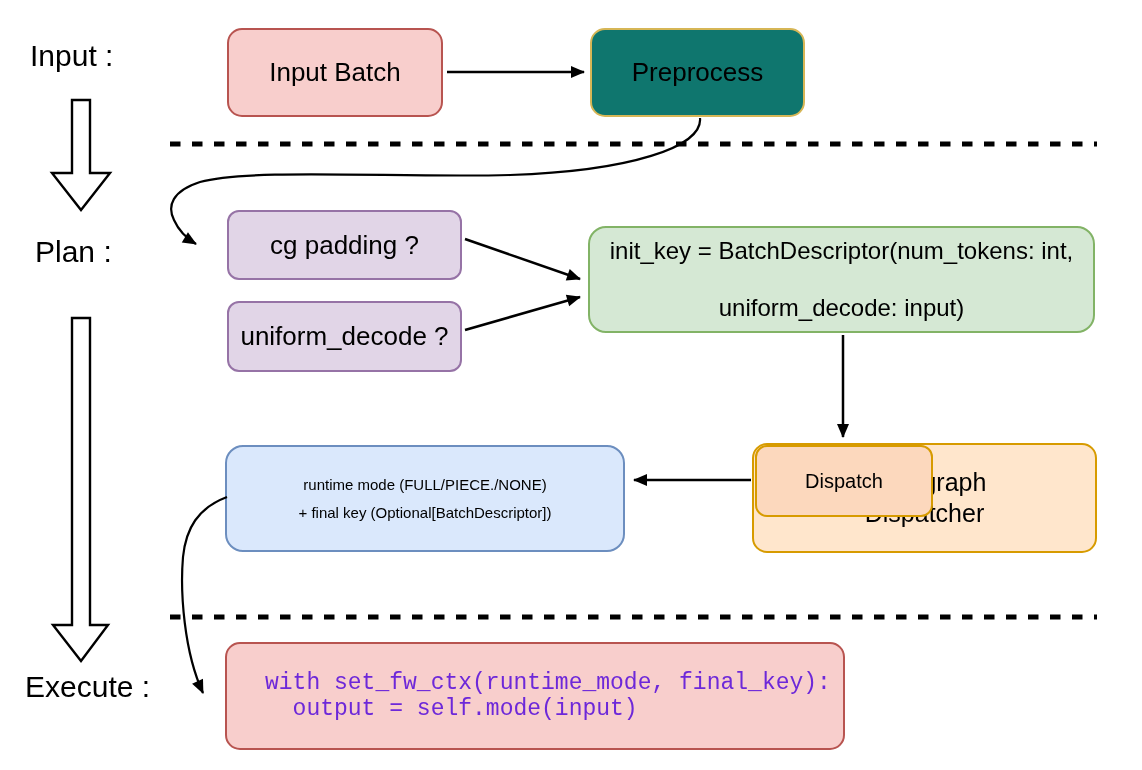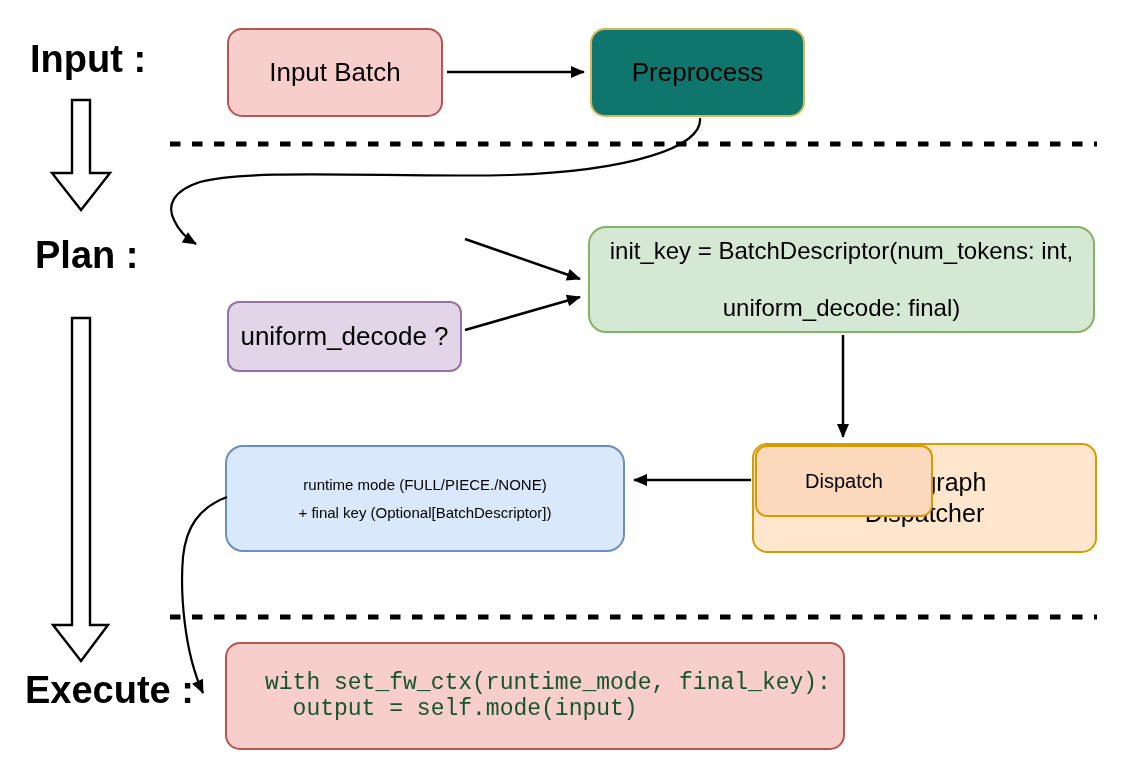--- a/index.html
+++ b/index.html
@@ -2,21 +2,21 @@
 <html><head>
 <meta charset="utf-8">
 <style>
   html,body{margin:0;padding:0;background:#ffffff;}
   .canvas{
     position:relative;width:1142px;height:770px;background:#ffffff;overflow:hidden;
     font-family:"Liberation Sans",sans-serif;color:#000;
   }
   .wires{position:absolute;left:0;top:0;pointer-events:none;z-index:3;}
   .phase-label{
-    position:absolute;font-weight:bold;font-size:38px;line-height:1.05;
+    position:absolute;font-weight:normal;font-size:30px;line-height:1.05;
     white-space:nowrap;z-index:2;
   }
   .node{
     position:absolute;box-sizing:border-box;border:2px solid #0f172a;
     display:flex;flex-direction:column;align-items:center;justify-content:center;
     text-align:center;z-index:2;
   }
   .node .ln{display:block;}
   .big{font-size:26px;}
   .r15{border-radius:15px;}
@@ -47,43 +47,46 @@
   <div class="phase-label" style="left:25px;top:671px;">Execute :</div>
 
   <div class="node big r15" style="left: 227px; top: 28px; width: 216px; height: 89px; background-color: rgb(248, 206, 204); border-color: rgb(184, 84, 80);">
     <span class="ln">Input Batch</span>
   </div>
 
   <div class="node big r15" style="left: 590px; top: 28px; width: 215px; height: 89px; background-color: #0f766e; border-color: rgb(214, 182, 86);">
     <span class="ln">Preprocess</span>
   </div>
 
+  <div class="node big r12" style="left: 227px; top: 210px; width: 235px; height: 70px; background-color: rgb(225, 213, 231); border-color: rgb(150, 115, 166);">
+    <span class="ln">cg padding ?</span>
+  </div>
 
   <div class="node big r12" style="left: 227px; top: 301px; width: 235px; height: 71px; background-color: rgb(225, 213, 231); border-color: rgb(150, 115, 166);">
     <span class="ln">uniform_decode ?</span>
   </div>
 
   <div class="node green-box r18" style="left: 588px; top: 226px; width: 507px; height: 107px; background-color: rgb(213, 232, 212); border-color: rgb(130, 179, 102);">
     <span class="ln">init_key = BatchDescriptor(num_tokens: int,</span>
-    <span class="ln">uniform_decode: final)</span>
+    <span class="ln">uniform_decode: input)</span>
   </div>
 
   <div class="node blue-box r18" style="left: 225px; top: 445px; width: 400px; height: 107px; background-color: rgb(218, 232, 252); border-color: rgb(108, 142, 191);">
     <span class="ln">runtime mode (FULL/PIECE./NONE)</span>
     <span class="ln">+ final key (Optional[BatchDescriptor])</span>
   </div>
 
   <div class="node dispatcher-outer r15" style="left: 752px; top: 443px; width: 345px; height: 110px; background-color: rgb(255, 230, 204); border-color: rgb(215, 155, 0);">
     <span class="dispatcher-label">Cudagraph Dispatcher</span>
   </div>
   <div class="node dispatch-inner r12" style="left: 755px; top: 445px; width: 178px; height: 72px; background-color: rgb(252, 216, 189); border-color: rgb(215, 155, 0);">
     <span class="ln">Dispatch</span>
   </div>
 
-  <div class="node code-box r15" style="left: 225px; top: 642px; width: 620px; height: 108px; background-color: rgb(248, 206, 204); border-color: rgb(184, 84, 80); color: #14532d; padding-left: 38px;">
+  <div class="node code-box r15" style="left: 225px; top: 642px; width: 620px; height: 108px; background-color: rgb(248, 206, 204); border-color: rgb(184, 84, 80); color: #6d28d9; padding-left: 38px;">
     <span class="ln">with set_fw_ctx(runtime_mode, final_key):</span>
     <span class="ln">  output = self.mode(input)</span>
   </div>
 
   <svg class="wires" width="1142" height="770" viewBox="0 0 1142 770">
     <defs>
       <marker id="ah" markerUnits="userSpaceOnUse" markerWidth="16" markerHeight="14" refX="14" refY="7" orient="auto">
         <path d="M1,1 L15,7 L1,13 Z" fill="#000"></path>
       </marker>
     </defs>

